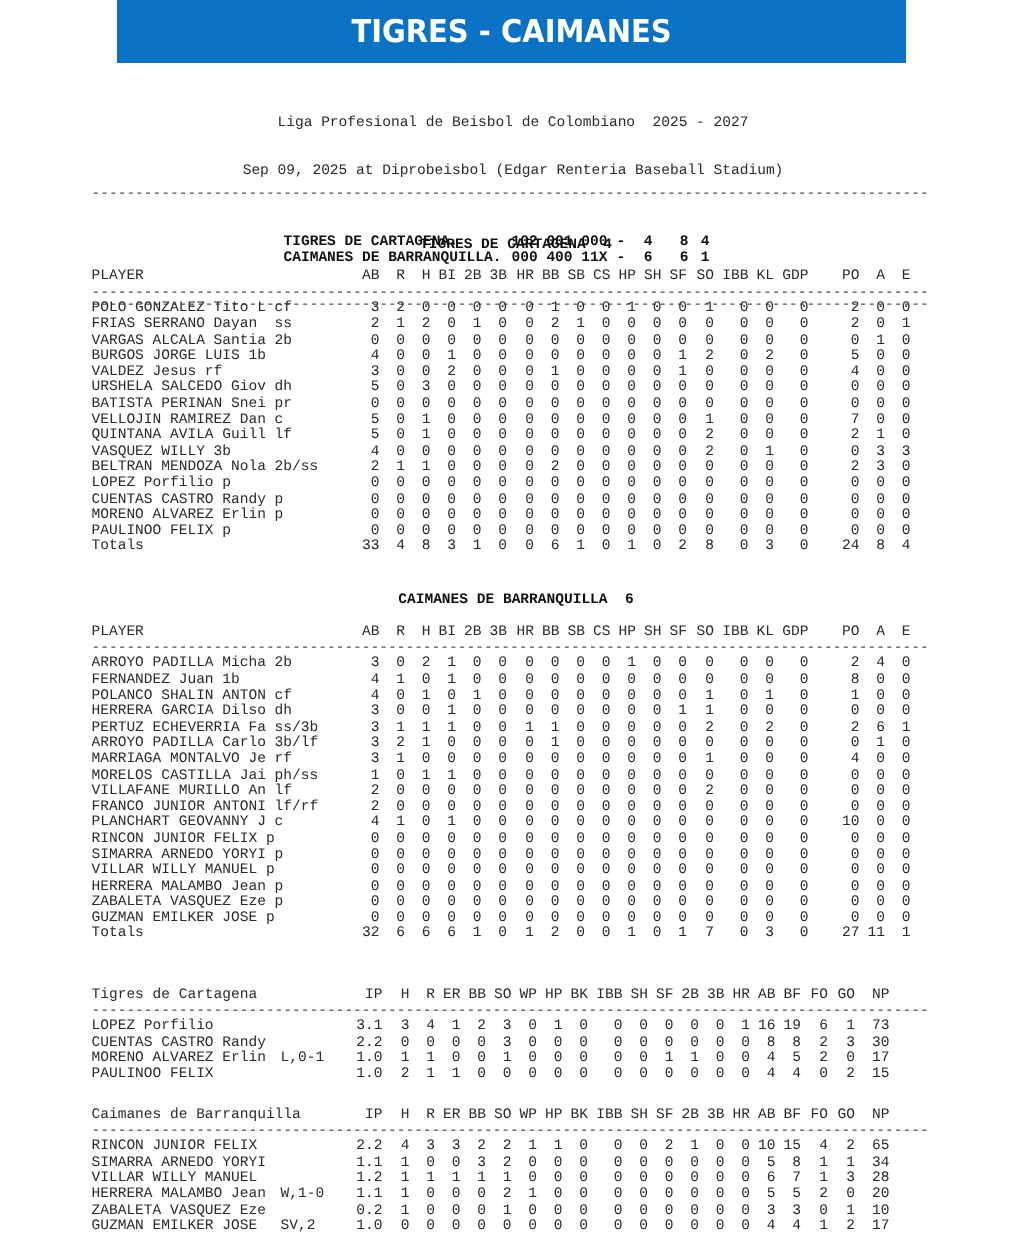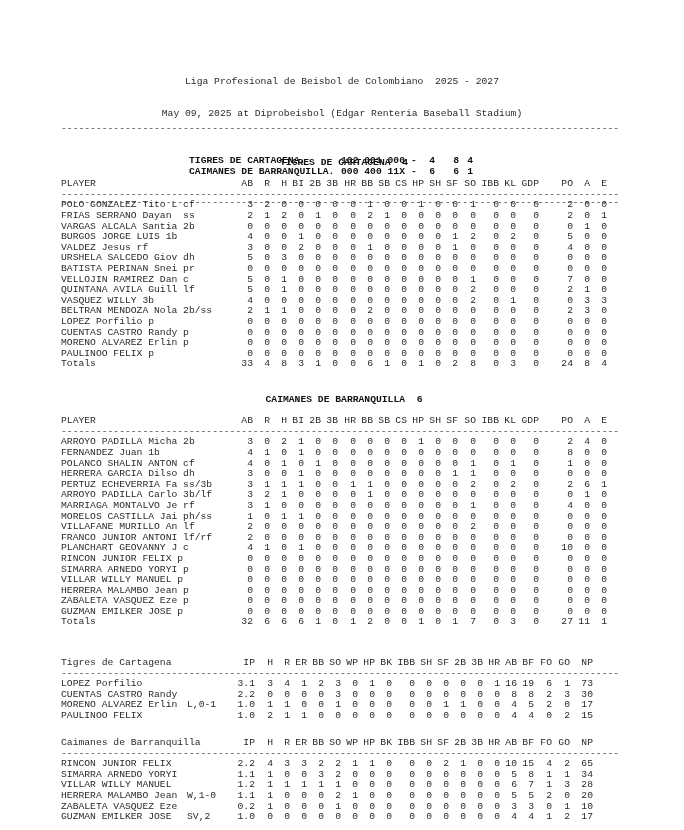--- a/index.html
+++ b/index.html
@@ -16,25 +16,28 @@
   .block { position: absolute; left: 61px; font-size: 9.7px; line-height: 10.6px; white-space: pre; }
   .row { display: flex; height: 10.6px; }
   .cell { display: inline-block; text-align: right; }
   .name { width: 176px; text-align: left; }
   .dash { color: #444; }
 </style>
 </head>
 <body>
 
 <div class="banner">
+  <div class="title-box">
+    <span>TIGRES - CAIMANES</span>
+  </div>
 </div>
 
 <div class="pre center" style="top:56px;">
   <div>Liga Profesional de Beisbol de Colombiano  2025 - 2027</div>
-  <div>May 09, 2025 at Diprobeisbol (Edgar Renteria Baseball Stadium)</div>
+  <div>Sep 09, 2025 at Diprobeisbol (Edgar Renteria Baseball Stadium)</div>
 </div>
 
 <div class="block" style="top:103px;">
   <div class="dash">------------------------------------------------------------------------------------------------</div>
   <div id="linescore-rows" class="bold" style="padding-left:128px;"><div class="row"><span class="cell" style="width: 152px; text-align: left;">TIGRES DE CARTAGENA.</span><span class="cell" style="width: 64px; text-align: left;">102 001 000</span><span style="width: 18px; display: inline-block; text-align: center;">-</span><span class="cell" style="width: 12px;">4</span><span class="cell" style="width: 24px;">8</span><span class="cell" style="width: 14px;">4</span></div><div class="row"><span class="cell" style="width: 152px; text-align: left;">CAIMANES DE BARRANQUILLA.</span><span class="cell" style="width: 64px; text-align: left;">000 400 11X</span><span style="width: 18px; display: inline-block; text-align: center;">-</span><span class="cell" style="width: 12px;">6</span><span class="cell" style="width: 24px;">6</span><span class="cell" style="width: 14px;">1</span></div></div>
   <div class="dash">------------------------------------------------------------------------------------------------</div>
 </div>
 
 <div id="batting-0" class="block" style="top:158px;"><div class="bold" style="text-align: center; width: 566px; height: 10.6px;">TIGRES DE CARTAGENA  4</div><div style="height: 10.6px;"></div><div class="row"><span class="cell name">PLAYER</span><span class="cell" style="width: 16px;">AB</span><span class="cell" style="width: 17px;">R</span><span class="cell" style="width: 17px;">H</span><span class="cell" style="width: 17px;">BI</span><span class="cell" style="width: 17px;">2B</span><span class="cell" style="width: 17px;">3B</span><span class="cell" style="width: 18px;">HR</span><span class="cell" style="width: 17px;">BB</span><span class="cell" style="width: 17px;">SB</span><span class="cell" style="width: 17px;">CS</span><span class="cell" style="width: 17px;">HP</span><span class="cell" style="width: 17px;">SH</span><span class="cell" style="width: 17px;">SF</span><span class="cell" style="width: 18px;">SO</span><span class="cell" style="width: 23px;">IBB</span><span class="cell" style="width: 17px;">KL</span><span class="cell" style="width: 23px;">GDP</span><span class="cell" style="width: 34px;">PO</span><span class="cell" style="width: 17px;">A</span><span class="cell" style="width: 17px;">E</span></div><div class="dash">------------------------------------------------------------------------------------------------</div><div class="row"><span class="cell name">POLO GONZALEZ Tito L cf</span><span class="cell" style="width: 16px;">3</span><span class="cell" style="width: 17px;">2</span><span class="cell" style="width: 17px;">0</span><span class="cell" style="width: 17px;">0</span><span class="cell" style="width: 17px;">0</span><span class="cell" style="width: 17px;">0</span><span class="cell" style="width: 18px;">0</span><span class="cell" style="width: 17px;">1</span><span class="cell" style="width: 17px;">0</span><span class="cell" style="width: 17px;">0</span><span class="cell" style="width: 17px;">1</span><span class="cell" style="width: 17px;">0</span><span class="cell" style="width: 17px;">0</span><span class="cell" style="width: 18px;">1</span><span class="cell" style="width: 23px;">0</span><span class="cell" style="width: 17px;">0</span><span class="cell" style="width: 23px;">0</span><span class="cell" style="width: 34px;">2</span><span class="cell" style="width: 17px;">0</span><span class="cell" style="width: 17px;">0</span></div><div class="row"><span class="cell name">FRIAS SERRANO Dayan  ss</span><span class="cell" style="width: 16px;">2</span><span class="cell" style="width: 17px;">1</span><span class="cell" style="width: 17px;">2</span><span class="cell" style="width: 17px;">0</span><span class="cell" style="width: 17px;">1</span><span class="cell" style="width: 17px;">0</span><span class="cell" style="width: 18px;">0</span><span class="cell" style="width: 17px;">2</span><span class="cell" style="width: 17px;">1</span><span class="cell" style="width: 17px;">0</span><span class="cell" style="width: 17px;">0</span><span class="cell" style="width: 17px;">0</span><span class="cell" style="width: 17px;">0</span><span class="cell" style="width: 18px;">0</span><span class="cell" style="width: 23px;">0</span><span class="cell" style="width: 17px;">0</span><span class="cell" style="width: 23px;">0</span><span class="cell" style="width: 34px;">2</span><span class="cell" style="width: 17px;">0</span><span class="cell" style="width: 17px;">1</span></div><div class="row"><span class="cell name">VARGAS ALCALA Santia 2b</span><span class="cell" style="width: 16px;">0</span><span class="cell" style="width: 17px;">0</span><span class="cell" style="width: 17px;">0</span><span class="cell" style="width: 17px;">0</span><span class="cell" style="width: 17px;">0</span><span class="cell" style="width: 17px;">0</span><span class="cell" style="width: 18px;">0</span><span class="cell" style="width: 17px;">0</span><span class="cell" style="width: 17px;">0</span><span class="cell" style="width: 17px;">0</span><span class="cell" style="width: 17px;">0</span><span class="cell" style="width: 17px;">0</span><span class="cell" style="width: 17px;">0</span><span class="cell" style="width: 18px;">0</span><span class="cell" style="width: 23px;">0</span><span class="cell" style="width: 17px;">0</span><span class="cell" style="width: 23px;">0</span><span class="cell" style="width: 34px;">0</span><span class="cell" style="width: 17px;">1</span><span class="cell" style="width: 17px;">0</span></div><div class="row"><span class="cell name">BURGOS JORGE LUIS 1b</span><span class="cell" style="width: 16px;">4</span><span class="cell" style="width: 17px;">0</span><span class="cell" style="width: 17px;">0</span><span class="cell" style="width: 17px;">1</span><span class="cell" style="width: 17px;">0</span><span class="cell" style="width: 17px;">0</span><span class="cell" style="width: 18px;">0</span><span class="cell" style="width: 17px;">0</span><span class="cell" style="width: 17px;">0</span><span class="cell" style="width: 17px;">0</span><span class="cell" style="width: 17px;">0</span><span class="cell" style="width: 17px;">0</span><span class="cell" style="width: 17px;">1</span><span class="cell" style="width: 18px;">2</span><span class="cell" style="width: 23px;">0</span><span class="cell" style="width: 17px;">2</span><span class="cell" style="width: 23px;">0</span><span class="cell" style="width: 34px;">5</span><span class="cell" style="width: 17px;">0</span><span class="cell" style="width: 17px;">0</span></div><div class="row"><span class="cell name">VALDEZ Jesus rf</span><span class="cell" style="width: 16px;">3</span><span class="cell" style="width: 17px;">0</span><span class="cell" style="width: 17px;">0</span><span class="cell" style="width: 17px;">2</span><span class="cell" style="width: 17px;">0</span><span class="cell" style="width: 17px;">0</span><span class="cell" style="width: 18px;">0</span><span class="cell" style="width: 17px;">1</span><span class="cell" style="width: 17px;">0</span><span class="cell" style="width: 17px;">0</span><span class="cell" style="width: 17px;">0</span><span class="cell" style="width: 17px;">0</span><span class="cell" style="width: 17px;">1</span><span class="cell" style="width: 18px;">0</span><span class="cell" style="width: 23px;">0</span><span class="cell" style="width: 17px;">0</span><span class="cell" style="width: 23px;">0</span><span class="cell" style="width: 34px;">4</span><span class="cell" style="width: 17px;">0</span><span class="cell" style="width: 17px;">0</span></div><div class="row"><span class="cell name">URSHELA SALCEDO Giov dh</span><span class="cell" style="width: 16px;">5</span><span class="cell" style="width: 17px;">0</span><span class="cell" style="width: 17px;">3</span><span class="cell" style="width: 17px;">0</span><span class="cell" style="width: 17px;">0</span><span class="cell" style="width: 17px;">0</span><span class="cell" style="width: 18px;">0</span><span class="cell" style="width: 17px;">0</span><span class="cell" style="width: 17px;">0</span><span class="cell" style="width: 17px;">0</span><span class="cell" style="width: 17px;">0</span><span class="cell" style="width: 17px;">0</span><span class="cell" style="width: 17px;">0</span><span class="cell" style="width: 18px;">0</span><span class="cell" style="width: 23px;">0</span><span class="cell" style="width: 17px;">0</span><span class="cell" style="width: 23px;">0</span><span class="cell" style="width: 34px;">0</span><span class="cell" style="width: 17px;">0</span><span class="cell" style="width: 17px;">0</span></div><div class="row"><span class="cell name">BATISTA PERINAN Snei pr</span><span class="cell" style="width: 16px;">0</span><span class="cell" style="width: 17px;">0</span><span class="cell" style="width: 17px;">0</span><span class="cell" style="width: 17px;">0</span><span class="cell" style="width: 17px;">0</span><span class="cell" style="width: 17px;">0</span><span class="cell" style="width: 18px;">0</span><span class="cell" style="width: 17px;">0</span><span class="cell" style="width: 17px;">0</span><span class="cell" style="width: 17px;">0</span><span class="cell" style="width: 17px;">0</span><span class="cell" style="width: 17px;">0</span><span class="cell" style="width: 17px;">0</span><span class="cell" style="width: 18px;">0</span><span class="cell" style="width: 23px;">0</span><span class="cell" style="width: 17px;">0</span><span class="cell" style="width: 23px;">0</span><span class="cell" style="width: 34px;">0</span><span class="cell" style="width: 17px;">0</span><span class="cell" style="width: 17px;">0</span></div><div class="row"><span class="cell name">VELLOJIN RAMIREZ Dan c</span><span class="cell" style="width: 16px;">5</span><span class="cell" style="width: 17px;">0</span><span class="cell" style="width: 17px;">1</span><span class="cell" style="width: 17px;">0</span><span class="cell" style="width: 17px;">0</span><span class="cell" style="width: 17px;">0</span><span class="cell" style="width: 18px;">0</span><span class="cell" style="width: 17px;">0</span><span class="cell" style="width: 17px;">0</span><span class="cell" style="width: 17px;">0</span><span class="cell" style="width: 17px;">0</span><span class="cell" style="width: 17px;">0</span><span class="cell" style="width: 17px;">0</span><span class="cell" style="width: 18px;">1</span><span class="cell" style="width: 23px;">0</span><span class="cell" style="width: 17px;">0</span><span class="cell" style="width: 23px;">0</span><span class="cell" style="width: 34px;">7</span><span class="cell" style="width: 17px;">0</span><span class="cell" style="width: 17px;">0</span></div><div class="row"><span class="cell name">QUINTANA AVILA Guill lf</span><span class="cell" style="width: 16px;">5</span><span class="cell" style="width: 17px;">0</span><span class="cell" style="width: 17px;">1</span><span class="cell" style="width: 17px;">0</span><span class="cell" style="width: 17px;">0</span><span class="cell" style="width: 17px;">0</span><span class="cell" style="width: 18px;">0</span><span class="cell" style="width: 17px;">0</span><span class="cell" style="width: 17px;">0</span><span class="cell" style="width: 17px;">0</span><span class="cell" style="width: 17px;">0</span><span class="cell" style="width: 17px;">0</span><span class="cell" style="width: 17px;">0</span><span class="cell" style="width: 18px;">2</span><span class="cell" style="width: 23px;">0</span><span class="cell" style="width: 17px;">0</span><span class="cell" style="width: 23px;">0</span><span class="cell" style="width: 34px;">2</span><span class="cell" style="width: 17px;">1</span><span class="cell" style="width: 17px;">0</span></div><div class="row"><span class="cell name">VASQUEZ WILLY 3b</span><span class="cell" style="width: 16px;">4</span><span class="cell" style="width: 17px;">0</span><span class="cell" style="width: 17px;">0</span><span class="cell" style="width: 17px;">0</span><span class="cell" style="width: 17px;">0</span><span class="cell" style="width: 17px;">0</span><span class="cell" style="width: 18px;">0</span><span class="cell" style="width: 17px;">0</span><span class="cell" style="width: 17px;">0</span><span class="cell" style="width: 17px;">0</span><span class="cell" style="width: 17px;">0</span><span class="cell" style="width: 17px;">0</span><span class="cell" style="width: 17px;">0</span><span class="cell" style="width: 18px;">2</span><span class="cell" style="width: 23px;">0</span><span class="cell" style="width: 17px;">1</span><span class="cell" style="width: 23px;">0</span><span class="cell" style="width: 34px;">0</span><span class="cell" style="width: 17px;">3</span><span class="cell" style="width: 17px;">3</span></div><div class="row"><span class="cell name">BELTRAN MENDOZA Nola 2b/ss</span><span class="cell" style="width: 16px;">2</span><span class="cell" style="width: 17px;">1</span><span class="cell" style="width: 17px;">1</span><span class="cell" style="width: 17px;">0</span><span class="cell" style="width: 17px;">0</span><span class="cell" style="width: 17px;">0</span><span class="cell" style="width: 18px;">0</span><span class="cell" style="width: 17px;">2</span><span class="cell" style="width: 17px;">0</span><span class="cell" style="width: 17px;">0</span><span class="cell" style="width: 17px;">0</span><span class="cell" style="width: 17px;">0</span><span class="cell" style="width: 17px;">0</span><span class="cell" style="width: 18px;">0</span><span class="cell" style="width: 23px;">0</span><span class="cell" style="width: 17px;">0</span><span class="cell" style="width: 23px;">0</span><span class="cell" style="width: 34px;">2</span><span class="cell" style="width: 17px;">3</span><span class="cell" style="width: 17px;">0</span></div><div class="row"><span class="cell name">LOPEZ Porfilio p</span><span class="cell" style="width: 16px;">0</span><span class="cell" style="width: 17px;">0</span><span class="cell" style="width: 17px;">0</span><span class="cell" style="width: 17px;">0</span><span class="cell" style="width: 17px;">0</span><span class="cell" style="width: 17px;">0</span><span class="cell" style="width: 18px;">0</span><span class="cell" style="width: 17px;">0</span><span class="cell" style="width: 17px;">0</span><span class="cell" style="width: 17px;">0</span><span class="cell" style="width: 17px;">0</span><span class="cell" style="width: 17px;">0</span><span class="cell" style="width: 17px;">0</span><span class="cell" style="width: 18px;">0</span><span class="cell" style="width: 23px;">0</span><span class="cell" style="width: 17px;">0</span><span class="cell" style="width: 23px;">0</span><span class="cell" style="width: 34px;">0</span><span class="cell" style="width: 17px;">0</span><span class="cell" style="width: 17px;">0</span></div><div class="row"><span class="cell name">CUENTAS CASTRO Randy p</span><span class="cell" style="width: 16px;">0</span><span class="cell" style="width: 17px;">0</span><span class="cell" style="width: 17px;">0</span><span class="cell" style="width: 17px;">0</span><span class="cell" style="width: 17px;">0</span><span class="cell" style="width: 17px;">0</span><span class="cell" style="width: 18px;">0</span><span class="cell" style="width: 17px;">0</span><span class="cell" style="width: 17px;">0</span><span class="cell" style="width: 17px;">0</span><span class="cell" style="width: 17px;">0</span><span class="cell" style="width: 17px;">0</span><span class="cell" style="width: 17px;">0</span><span class="cell" style="width: 18px;">0</span><span class="cell" style="width: 23px;">0</span><span class="cell" style="width: 17px;">0</span><span class="cell" style="width: 23px;">0</span><span class="cell" style="width: 34px;">0</span><span class="cell" style="width: 17px;">0</span><span class="cell" style="width: 17px;">0</span></div><div class="row"><span class="cell name">MORENO ALVAREZ Erlin p</span><span class="cell" style="width: 16px;">0</span><span class="cell" style="width: 17px;">0</span><span class="cell" style="width: 17px;">0</span><span class="cell" style="width: 17px;">0</span><span class="cell" style="width: 17px;">0</span><span class="cell" style="width: 17px;">0</span><span class="cell" style="width: 18px;">0</span><span class="cell" style="width: 17px;">0</span><span class="cell" style="width: 17px;">0</span><span class="cell" style="width: 17px;">0</span><span class="cell" style="width: 17px;">0</span><span class="cell" style="width: 17px;">0</span><span class="cell" style="width: 17px;">0</span><span class="cell" style="width: 18px;">0</span><span class="cell" style="width: 23px;">0</span><span class="cell" style="width: 17px;">0</span><span class="cell" style="width: 23px;">0</span><span class="cell" style="width: 34px;">0</span><span class="cell" style="width: 17px;">0</span><span class="cell" style="width: 17px;">0</span></div><div class="row"><span class="cell name">PAULINOO FELIX p</span><span class="cell" style="width: 16px;">0</span><span class="cell" style="width: 17px;">0</span><span class="cell" style="width: 17px;">0</span><span class="cell" style="width: 17px;">0</span><span class="cell" style="width: 17px;">0</span><span class="cell" style="width: 17px;">0</span><span class="cell" style="width: 18px;">0</span><span class="cell" style="width: 17px;">0</span><span class="cell" style="width: 17px;">0</span><span class="cell" style="width: 17px;">0</span><span class="cell" style="width: 17px;">0</span><span class="cell" style="width: 17px;">0</span><span class="cell" style="width: 17px;">0</span><span class="cell" style="width: 18px;">0</span><span class="cell" style="width: 23px;">0</span><span class="cell" style="width: 17px;">0</span><span class="cell" style="width: 23px;">0</span><span class="cell" style="width: 34px;">0</span><span class="cell" style="width: 17px;">0</span><span class="cell" style="width: 17px;">0</span></div><div class="row"><span class="cell name">Totals</span><span class="cell" style="width: 16px;">33</span><span class="cell" style="width: 17px;">4</span><span class="cell" style="width: 17px;">8</span><span class="cell" style="width: 17px;">3</span><span class="cell" style="width: 17px;">1</span><span class="cell" style="width: 17px;">0</span><span class="cell" style="width: 18px;">0</span><span class="cell" style="width: 17px;">6</span><span class="cell" style="width: 17px;">1</span><span class="cell" style="width: 17px;">0</span><span class="cell" style="width: 17px;">1</span><span class="cell" style="width: 17px;">0</span><span class="cell" style="width: 17px;">2</span><span class="cell" style="width: 18px;">8</span><span class="cell" style="width: 23px;">0</span><span class="cell" style="width: 17px;">3</span><span class="cell" style="width: 23px;">0</span><span class="cell" style="width: 34px;">24</span><span class="cell" style="width: 17px;">8</span><span class="cell" style="width: 17px;">4</span></div></div>
 <div id="batting-1" class="block" style="top:395px;"><div class="bold" style="text-align: center; width: 566px; height: 10.6px;">CAIMANES DE BARRANQUILLA  6</div><div style="height: 10.6px;"></div><div class="row"><span class="cell name">PLAYER</span><span class="cell" style="width: 16px;">AB</span><span class="cell" style="width: 17px;">R</span><span class="cell" style="width: 17px;">H</span><span class="cell" style="width: 17px;">BI</span><span class="cell" style="width: 17px;">2B</span><span class="cell" style="width: 17px;">3B</span><span class="cell" style="width: 18px;">HR</span><span class="cell" style="width: 17px;">BB</span><span class="cell" style="width: 17px;">SB</span><span class="cell" style="width: 17px;">CS</span><span class="cell" style="width: 17px;">HP</span><span class="cell" style="width: 17px;">SH</span><span class="cell" style="width: 17px;">SF</span><span class="cell" style="width: 18px;">SO</span><span class="cell" style="width: 23px;">IBB</span><span class="cell" style="width: 17px;">KL</span><span class="cell" style="width: 23px;">GDP</span><span class="cell" style="width: 34px;">PO</span><span class="cell" style="width: 17px;">A</span><span class="cell" style="width: 17px;">E</span></div><div class="dash">------------------------------------------------------------------------------------------------</div><div class="row"><span class="cell name">ARROYO PADILLA Micha 2b</span><span class="cell" style="width: 16px;">3</span><span class="cell" style="width: 17px;">0</span><span class="cell" style="width: 17px;">2</span><span class="cell" style="width: 17px;">1</span><span class="cell" style="width: 17px;">0</span><span class="cell" style="width: 17px;">0</span><span class="cell" style="width: 18px;">0</span><span class="cell" style="width: 17px;">0</span><span class="cell" style="width: 17px;">0</span><span class="cell" style="width: 17px;">0</span><span class="cell" style="width: 17px;">1</span><span class="cell" style="width: 17px;">0</span><span class="cell" style="width: 17px;">0</span><span class="cell" style="width: 18px;">0</span><span class="cell" style="width: 23px;">0</span><span class="cell" style="width: 17px;">0</span><span class="cell" style="width: 23px;">0</span><span class="cell" style="width: 34px;">2</span><span class="cell" style="width: 17px;">4</span><span class="cell" style="width: 17px;">0</span></div><div class="row"><span class="cell name">FERNANDEZ Juan 1b</span><span class="cell" style="width: 16px;">4</span><span class="cell" style="width: 17px;">1</span><span class="cell" style="width: 17px;">0</span><span class="cell" style="width: 17px;">1</span><span class="cell" style="width: 17px;">0</span><span class="cell" style="width: 17px;">0</span><span class="cell" style="width: 18px;">0</span><span class="cell" style="width: 17px;">0</span><span class="cell" style="width: 17px;">0</span><span class="cell" style="width: 17px;">0</span><span class="cell" style="width: 17px;">0</span><span class="cell" style="width: 17px;">0</span><span class="cell" style="width: 17px;">0</span><span class="cell" style="width: 18px;">0</span><span class="cell" style="width: 23px;">0</span><span class="cell" style="width: 17px;">0</span><span class="cell" style="width: 23px;">0</span><span class="cell" style="width: 34px;">8</span><span class="cell" style="width: 17px;">0</span><span class="cell" style="width: 17px;">0</span></div><div class="row"><span class="cell name">POLANCO SHALIN ANTON cf</span><span class="cell" style="width: 16px;">4</span><span class="cell" style="width: 17px;">0</span><span class="cell" style="width: 17px;">1</span><span class="cell" style="width: 17px;">0</span><span class="cell" style="width: 17px;">1</span><span class="cell" style="width: 17px;">0</span><span class="cell" style="width: 18px;">0</span><span class="cell" style="width: 17px;">0</span><span class="cell" style="width: 17px;">0</span><span class="cell" style="width: 17px;">0</span><span class="cell" style="width: 17px;">0</span><span class="cell" style="width: 17px;">0</span><span class="cell" style="width: 17px;">0</span><span class="cell" style="width: 18px;">1</span><span class="cell" style="width: 23px;">0</span><span class="cell" style="width: 17px;">1</span><span class="cell" style="width: 23px;">0</span><span class="cell" style="width: 34px;">1</span><span class="cell" style="width: 17px;">0</span><span class="cell" style="width: 17px;">0</span></div><div class="row"><span class="cell name">HERRERA GARCIA Dilso dh</span><span class="cell" style="width: 16px;">3</span><span class="cell" style="width: 17px;">0</span><span class="cell" style="width: 17px;">0</span><span class="cell" style="width: 17px;">1</span><span class="cell" style="width: 17px;">0</span><span class="cell" style="width: 17px;">0</span><span class="cell" style="width: 18px;">0</span><span class="cell" style="width: 17px;">0</span><span class="cell" style="width: 17px;">0</span><span class="cell" style="width: 17px;">0</span><span class="cell" style="width: 17px;">0</span><span class="cell" style="width: 17px;">0</span><span class="cell" style="width: 17px;">1</span><span class="cell" style="width: 18px;">1</span><span class="cell" style="width: 23px;">0</span><span class="cell" style="width: 17px;">0</span><span class="cell" style="width: 23px;">0</span><span class="cell" style="width: 34px;">0</span><span class="cell" style="width: 17px;">0</span><span class="cell" style="width: 17px;">0</span></div><div class="row"><span class="cell name">PERTUZ ECHEVERRIA Fa ss/3b</span><span class="cell" style="width: 16px;">3</span><span class="cell" style="width: 17px;">1</span><span class="cell" style="width: 17px;">1</span><span class="cell" style="width: 17px;">1</span><span class="cell" style="width: 17px;">0</span><span class="cell" style="width: 17px;">0</span><span class="cell" style="width: 18px;">1</span><span class="cell" style="width: 17px;">1</span><span class="cell" style="width: 17px;">0</span><span class="cell" style="width: 17px;">0</span><span class="cell" style="width: 17px;">0</span><span class="cell" style="width: 17px;">0</span><span class="cell" style="width: 17px;">0</span><span class="cell" style="width: 18px;">2</span><span class="cell" style="width: 23px;">0</span><span class="cell" style="width: 17px;">2</span><span class="cell" style="width: 23px;">0</span><span class="cell" style="width: 34px;">2</span><span class="cell" style="width: 17px;">6</span><span class="cell" style="width: 17px;">1</span></div><div class="row"><span class="cell name">ARROYO PADILLA Carlo 3b/lf</span><span class="cell" style="width: 16px;">3</span><span class="cell" style="width: 17px;">2</span><span class="cell" style="width: 17px;">1</span><span class="cell" style="width: 17px;">0</span><span class="cell" style="width: 17px;">0</span><span class="cell" style="width: 17px;">0</span><span class="cell" style="width: 18px;">0</span><span class="cell" style="width: 17px;">1</span><span class="cell" style="width: 17px;">0</span><span class="cell" style="width: 17px;">0</span><span class="cell" style="width: 17px;">0</span><span class="cell" style="width: 17px;">0</span><span class="cell" style="width: 17px;">0</span><span class="cell" style="width: 18px;">0</span><span class="cell" style="width: 23px;">0</span><span class="cell" style="width: 17px;">0</span><span class="cell" style="width: 23px;">0</span><span class="cell" style="width: 34px;">0</span><span class="cell" style="width: 17px;">1</span><span class="cell" style="width: 17px;">0</span></div><div class="row"><span class="cell name">MARRIAGA MONTALVO Je rf</span><span class="cell" style="width: 16px;">3</span><span class="cell" style="width: 17px;">1</span><span class="cell" style="width: 17px;">0</span><span class="cell" style="width: 17px;">0</span><span class="cell" style="width: 17px;">0</span><span class="cell" style="width: 17px;">0</span><span class="cell" style="width: 18px;">0</span><span class="cell" style="width: 17px;">0</span><span class="cell" style="width: 17px;">0</span><span class="cell" style="width: 17px;">0</span><span class="cell" style="width: 17px;">0</span><span class="cell" style="width: 17px;">0</span><span class="cell" style="width: 17px;">0</span><span class="cell" style="width: 18px;">1</span><span class="cell" style="width: 23px;">0</span><span class="cell" style="width: 17px;">0</span><span class="cell" style="width: 23px;">0</span><span class="cell" style="width: 34px;">4</span><span class="cell" style="width: 17px;">0</span><span class="cell" style="width: 17px;">0</span></div><div class="row"><span class="cell name">MORELOS CASTILLA Jai ph/ss</span><span class="cell" style="width: 16px;">1</span><span class="cell" style="width: 17px;">0</span><span class="cell" style="width: 17px;">1</span><span class="cell" style="width: 17px;">1</span><span class="cell" style="width: 17px;">0</span><span class="cell" style="width: 17px;">0</span><span class="cell" style="width: 18px;">0</span><span class="cell" style="width: 17px;">0</span><span class="cell" style="width: 17px;">0</span><span class="cell" style="width: 17px;">0</span><span class="cell" style="width: 17px;">0</span><span class="cell" style="width: 17px;">0</span><span class="cell" style="width: 17px;">0</span><span class="cell" style="width: 18px;">0</span><span class="cell" style="width: 23px;">0</span><span class="cell" style="width: 17px;">0</span><span class="cell" style="width: 23px;">0</span><span class="cell" style="width: 34px;">0</span><span class="cell" style="width: 17px;">0</span><span class="cell" style="width: 17px;">0</span></div><div class="row"><span class="cell name">VILLAFANE MURILLO An lf</span><span class="cell" style="width: 16px;">2</span><span class="cell" style="width: 17px;">0</span><span class="cell" style="width: 17px;">0</span><span class="cell" style="width: 17px;">0</span><span class="cell" style="width: 17px;">0</span><span class="cell" style="width: 17px;">0</span><span class="cell" style="width: 18px;">0</span><span class="cell" style="width: 17px;">0</span><span class="cell" style="width: 17px;">0</span><span class="cell" style="width: 17px;">0</span><span class="cell" style="width: 17px;">0</span><span class="cell" style="width: 17px;">0</span><span class="cell" style="width: 17px;">0</span><span class="cell" style="width: 18px;">2</span><span class="cell" style="width: 23px;">0</span><span class="cell" style="width: 17px;">0</span><span class="cell" style="width: 23px;">0</span><span class="cell" style="width: 34px;">0</span><span class="cell" style="width: 17px;">0</span><span class="cell" style="width: 17px;">0</span></div><div class="row"><span class="cell name">FRANCO JUNIOR ANTONI lf/rf</span><span class="cell" style="width: 16px;">2</span><span class="cell" style="width: 17px;">0</span><span class="cell" style="width: 17px;">0</span><span class="cell" style="width: 17px;">0</span><span class="cell" style="width: 17px;">0</span><span class="cell" style="width: 17px;">0</span><span class="cell" style="width: 18px;">0</span><span class="cell" style="width: 17px;">0</span><span class="cell" style="width: 17px;">0</span><span class="cell" style="width: 17px;">0</span><span class="cell" style="width: 17px;">0</span><span class="cell" style="width: 17px;">0</span><span class="cell" style="width: 17px;">0</span><span class="cell" style="width: 18px;">0</span><span class="cell" style="width: 23px;">0</span><span class="cell" style="width: 17px;">0</span><span class="cell" style="width: 23px;">0</span><span class="cell" style="width: 34px;">0</span><span class="cell" style="width: 17px;">0</span><span class="cell" style="width: 17px;">0</span></div><div class="row"><span class="cell name">PLANCHART GEOVANNY J c</span><span class="cell" style="width: 16px;">4</span><span class="cell" style="width: 17px;">1</span><span class="cell" style="width: 17px;">0</span><span class="cell" style="width: 17px;">1</span><span class="cell" style="width: 17px;">0</span><span class="cell" style="width: 17px;">0</span><span class="cell" style="width: 18px;">0</span><span class="cell" style="width: 17px;">0</span><span class="cell" style="width: 17px;">0</span><span class="cell" style="width: 17px;">0</span><span class="cell" style="width: 17px;">0</span><span class="cell" style="width: 17px;">0</span><span class="cell" style="width: 17px;">0</span><span class="cell" style="width: 18px;">0</span><span class="cell" style="width: 23px;">0</span><span class="cell" style="width: 17px;">0</span><span class="cell" style="width: 23px;">0</span><span class="cell" style="width: 34px;">10</span><span class="cell" style="width: 17px;">0</span><span class="cell" style="width: 17px;">0</span></div><div class="row"><span class="cell name">RINCON JUNIOR FELIX p</span><span class="cell" style="width: 16px;">0</span><span class="cell" style="width: 17px;">0</span><span class="cell" style="width: 17px;">0</span><span class="cell" style="width: 17px;">0</span><span class="cell" style="width: 17px;">0</span><span class="cell" style="width: 17px;">0</span><span class="cell" style="width: 18px;">0</span><span class="cell" style="width: 17px;">0</span><span class="cell" style="width: 17px;">0</span><span class="cell" style="width: 17px;">0</span><span class="cell" style="width: 17px;">0</span><span class="cell" style="width: 17px;">0</span><span class="cell" style="width: 17px;">0</span><span class="cell" style="width: 18px;">0</span><span class="cell" style="width: 23px;">0</span><span class="cell" style="width: 17px;">0</span><span class="cell" style="width: 23px;">0</span><span class="cell" style="width: 34px;">0</span><span class="cell" style="width: 17px;">0</span><span class="cell" style="width: 17px;">0</span></div><div class="row"><span class="cell name">SIMARRA ARNEDO YORYI p</span><span class="cell" style="width: 16px;">0</span><span class="cell" style="width: 17px;">0</span><span class="cell" style="width: 17px;">0</span><span class="cell" style="width: 17px;">0</span><span class="cell" style="width: 17px;">0</span><span class="cell" style="width: 17px;">0</span><span class="cell" style="width: 18px;">0</span><span class="cell" style="width: 17px;">0</span><span class="cell" style="width: 17px;">0</span><span class="cell" style="width: 17px;">0</span><span class="cell" style="width: 17px;">0</span><span class="cell" style="width: 17px;">0</span><span class="cell" style="width: 17px;">0</span><span class="cell" style="width: 18px;">0</span><span class="cell" style="width: 23px;">0</span><span class="cell" style="width: 17px;">0</span><span class="cell" style="width: 23px;">0</span><span class="cell" style="width: 34px;">0</span><span class="cell" style="width: 17px;">0</span><span class="cell" style="width: 17px;">0</span></div><div class="row"><span class="cell name">VILLAR WILLY MANUEL p</span><span class="cell" style="width: 16px;">0</span><span class="cell" style="width: 17px;">0</span><span class="cell" style="width: 17px;">0</span><span class="cell" style="width: 17px;">0</span><span class="cell" style="width: 17px;">0</span><span class="cell" style="width: 17px;">0</span><span class="cell" style="width: 18px;">0</span><span class="cell" style="width: 17px;">0</span><span class="cell" style="width: 17px;">0</span><span class="cell" style="width: 17px;">0</span><span class="cell" style="width: 17px;">0</span><span class="cell" style="width: 17px;">0</span><span class="cell" style="width: 17px;">0</span><span class="cell" style="width: 18px;">0</span><span class="cell" style="width: 23px;">0</span><span class="cell" style="width: 17px;">0</span><span class="cell" style="width: 23px;">0</span><span class="cell" style="width: 34px;">0</span><span class="cell" style="width: 17px;">0</span><span class="cell" style="width: 17px;">0</span></div><div class="row"><span class="cell name">HERRERA MALAMBO Jean p</span><span class="cell" style="width: 16px;">0</span><span class="cell" style="width: 17px;">0</span><span class="cell" style="width: 17px;">0</span><span class="cell" style="width: 17px;">0</span><span class="cell" style="width: 17px;">0</span><span class="cell" style="width: 17px;">0</span><span class="cell" style="width: 18px;">0</span><span class="cell" style="width: 17px;">0</span><span class="cell" style="width: 17px;">0</span><span class="cell" style="width: 17px;">0</span><span class="cell" style="width: 17px;">0</span><span class="cell" style="width: 17px;">0</span><span class="cell" style="width: 17px;">0</span><span class="cell" style="width: 18px;">0</span><span class="cell" style="width: 23px;">0</span><span class="cell" style="width: 17px;">0</span><span class="cell" style="width: 23px;">0</span><span class="cell" style="width: 34px;">0</span><span class="cell" style="width: 17px;">0</span><span class="cell" style="width: 17px;">0</span></div><div class="row"><span class="cell name">ZABALETA VASQUEZ Eze p</span><span class="cell" style="width: 16px;">0</span><span class="cell" style="width: 17px;">0</span><span class="cell" style="width: 17px;">0</span><span class="cell" style="width: 17px;">0</span><span class="cell" style="width: 17px;">0</span><span class="cell" style="width: 17px;">0</span><span class="cell" style="width: 18px;">0</span><span class="cell" style="width: 17px;">0</span><span class="cell" style="width: 17px;">0</span><span class="cell" style="width: 17px;">0</span><span class="cell" style="width: 17px;">0</span><span class="cell" style="width: 17px;">0</span><span class="cell" style="width: 17px;">0</span><span class="cell" style="width: 18px;">0</span><span class="cell" style="width: 23px;">0</span><span class="cell" style="width: 17px;">0</span><span class="cell" style="width: 23px;">0</span><span class="cell" style="width: 34px;">0</span><span class="cell" style="width: 17px;">0</span><span class="cell" style="width: 17px;">0</span></div><div class="row"><span class="cell name">GUZMAN EMILKER JOSE p</span><span class="cell" style="width: 16px;">0</span><span class="cell" style="width: 17px;">0</span><span class="cell" style="width: 17px;">0</span><span class="cell" style="width: 17px;">0</span><span class="cell" style="width: 17px;">0</span><span class="cell" style="width: 17px;">0</span><span class="cell" style="width: 18px;">0</span><span class="cell" style="width: 17px;">0</span><span class="cell" style="width: 17px;">0</span><span class="cell" style="width: 17px;">0</span><span class="cell" style="width: 17px;">0</span><span class="cell" style="width: 17px;">0</span><span class="cell" style="width: 17px;">0</span><span class="cell" style="width: 18px;">0</span><span class="cell" style="width: 23px;">0</span><span class="cell" style="width: 17px;">0</span><span class="cell" style="width: 23px;">0</span><span class="cell" style="width: 34px;">0</span><span class="cell" style="width: 17px;">0</span><span class="cell" style="width: 17px;">0</span></div><div class="row"><span class="cell name">Totals</span><span class="cell" style="width: 16px;">32</span><span class="cell" style="width: 17px;">6</span><span class="cell" style="width: 17px;">6</span><span class="cell" style="width: 17px;">6</span><span class="cell" style="width: 17px;">1</span><span class="cell" style="width: 17px;">0</span><span class="cell" style="width: 18px;">1</span><span class="cell" style="width: 17px;">2</span><span class="cell" style="width: 17px;">0</span><span class="cell" style="width: 17px;">0</span><span class="cell" style="width: 17px;">1</span><span class="cell" style="width: 17px;">0</span><span class="cell" style="width: 17px;">1</span><span class="cell" style="width: 18px;">7</span><span class="cell" style="width: 23px;">0</span><span class="cell" style="width: 17px;">3</span><span class="cell" style="width: 23px;">0</span><span class="cell" style="width: 34px;">27</span><span class="cell" style="width: 17px;">11</span><span class="cell" style="width: 17px;">1</span></div></div>

